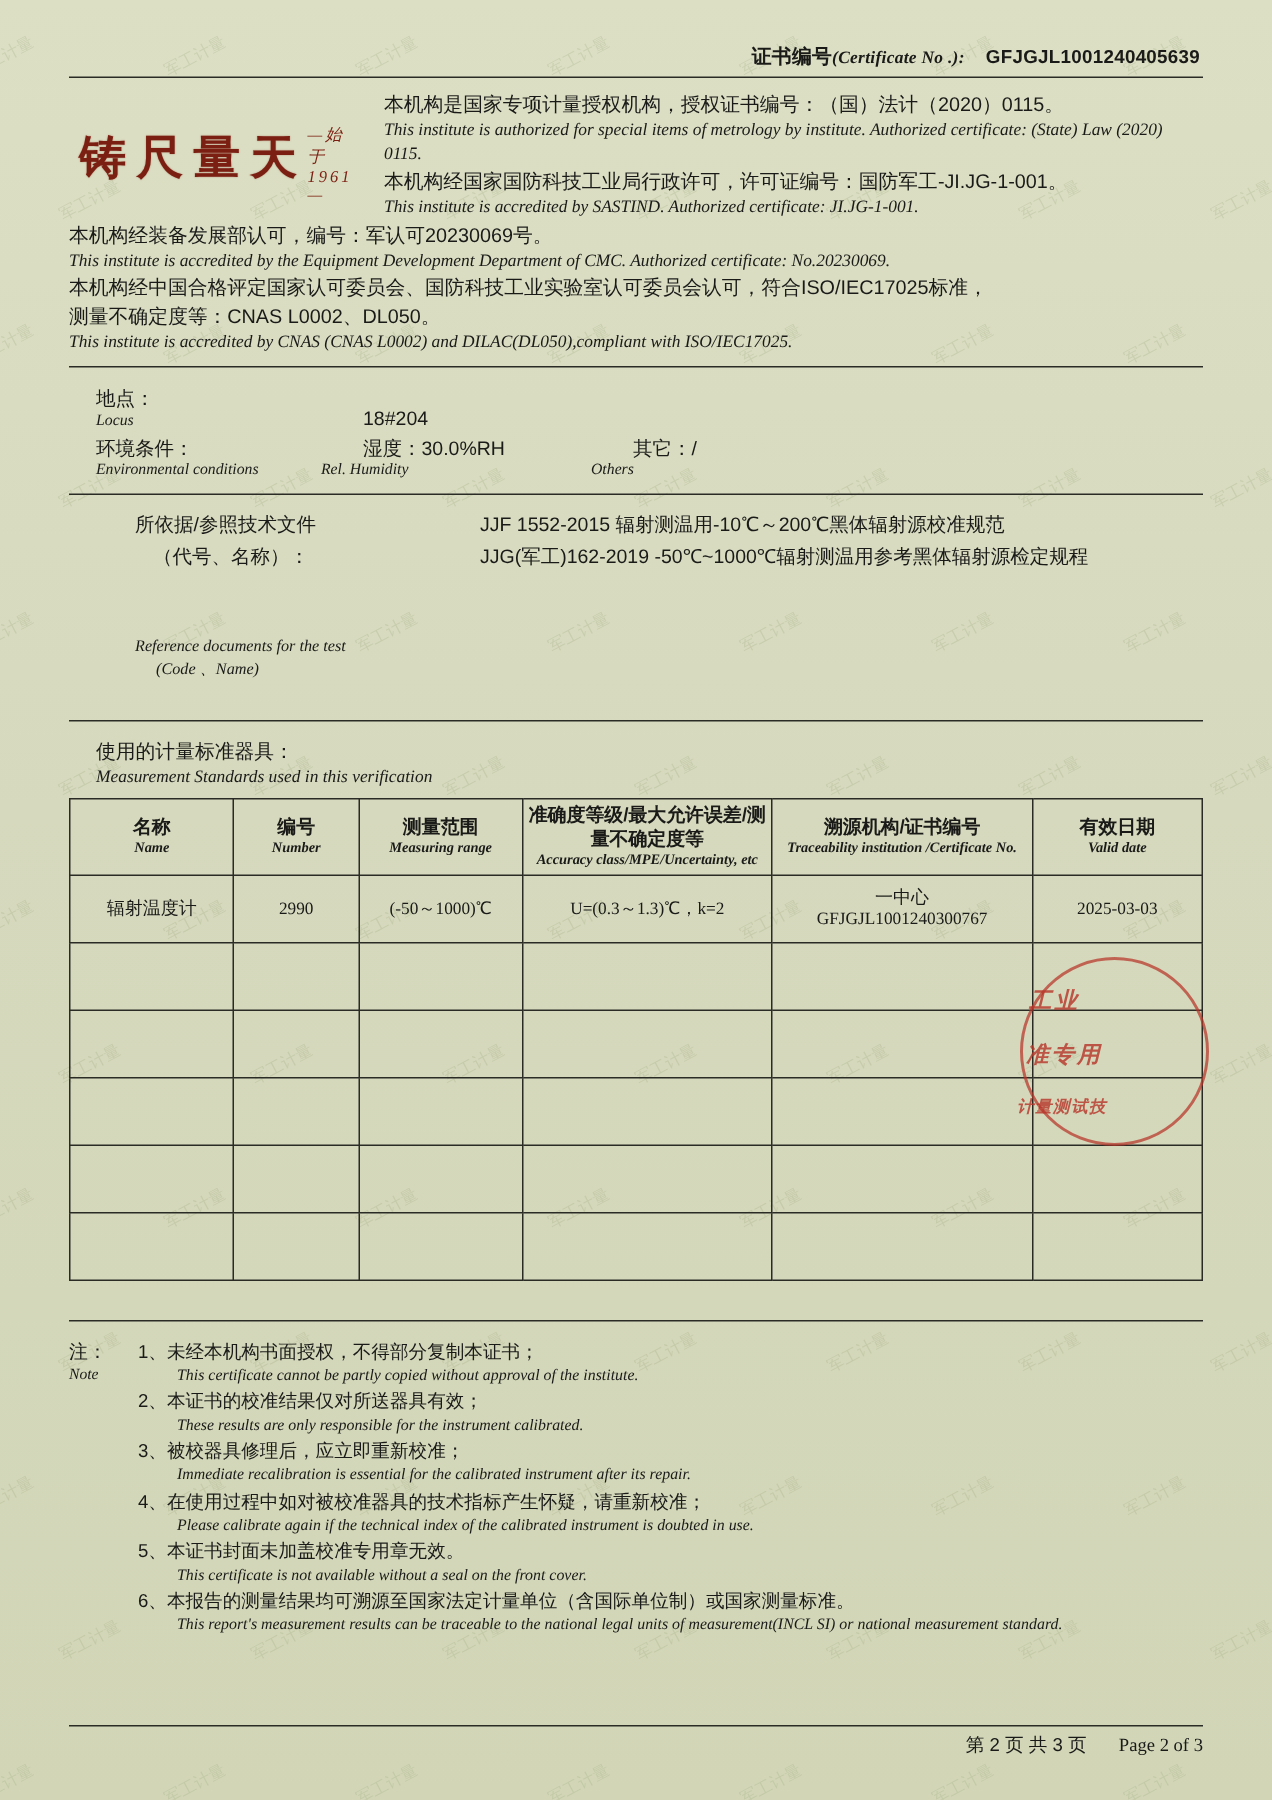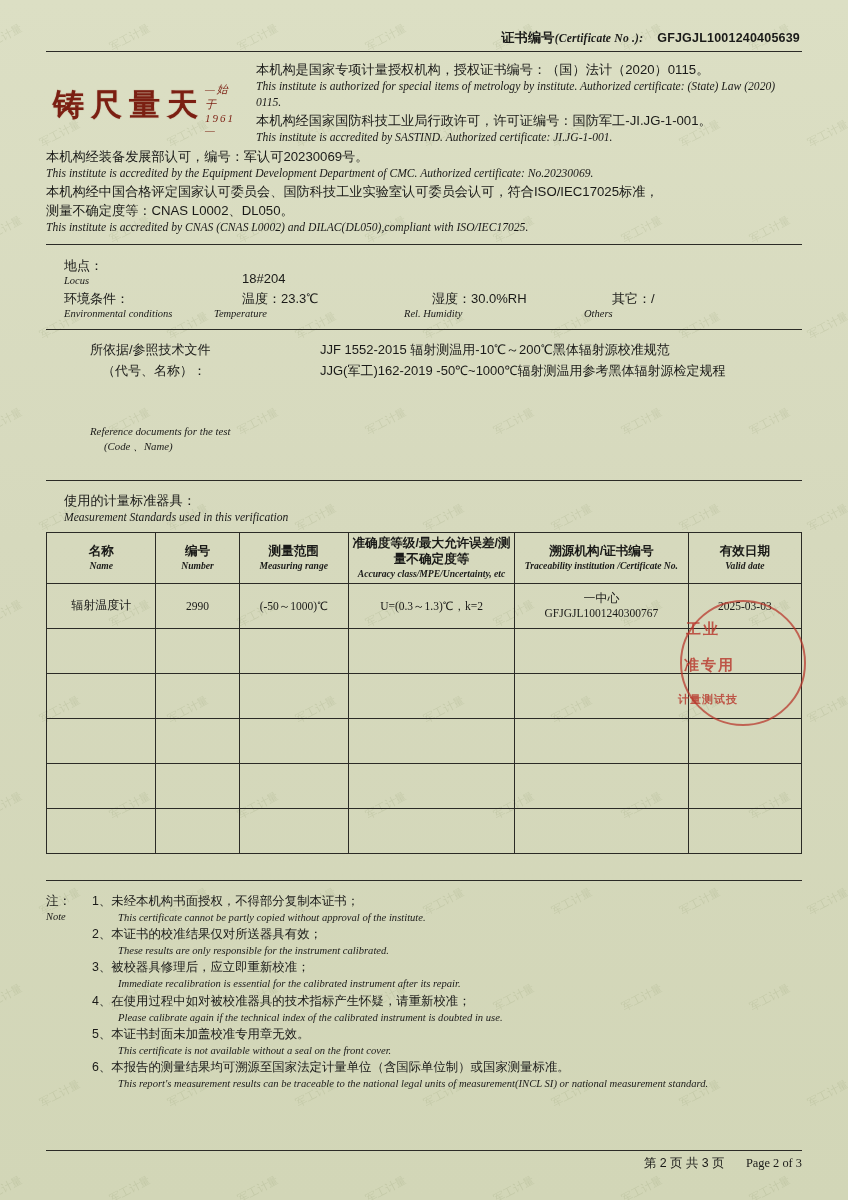--- a/index.html
+++ b/index.html
@@ -131,23 +131,24 @@
     padding-top:4px;
     text-align:right;
     font-family:"Liberation Sans",sans-serif;
     font-size:12.4px;
   }
   .footer .pg-en{font-family:"Liberation Serif",serif;font-size:12.4px;}
 
   
   .seal{
     position:absolute;
-    right:-4px;top:572px;
+    right:-4px;top:610px;
     width:126px;height:126px;
     pointer-events:none;
+    font-style:italic;
   }
   .seal .ring{
     position:absolute;inset:0;
     border:2.5px solid #b8352a;
     border-radius:50%;
     opacity:.72;
   }
   .seal .t{
     position:absolute;
     color:#b8352a;
@@ -297,24 +298,20 @@
           <div class="lbl-en">Locus</div>
         </div>
         <div class="val-cn">18#204</div>
       </div>
 
       <div class="row-flex" style="padding-left:18px;margin-top:4px;">
         <div style="width:150px;">
           <div class="lbl-cn">环境条件：</div>
           <div class="lbl-en">Environmental conditions</div>
         </div>
-        <div class="env-cell" style="width:190px;">
-          <div class="val-cn">温度：23.3℃</div>
-          <div class="lbl-en">Temperature</div>
-        </div>
         <div class="env-cell" style="width:180px;">
           <div class="val-cn">湿度：30.0%RH</div>
           <div class="lbl-en">Rel. Humidity</div>
         </div>
         <div class="env-cell">
           <div class="val-cn">其它：/</div>
           <div class="lbl-en">Others</div>
         </div>
       </div>
     </div>

